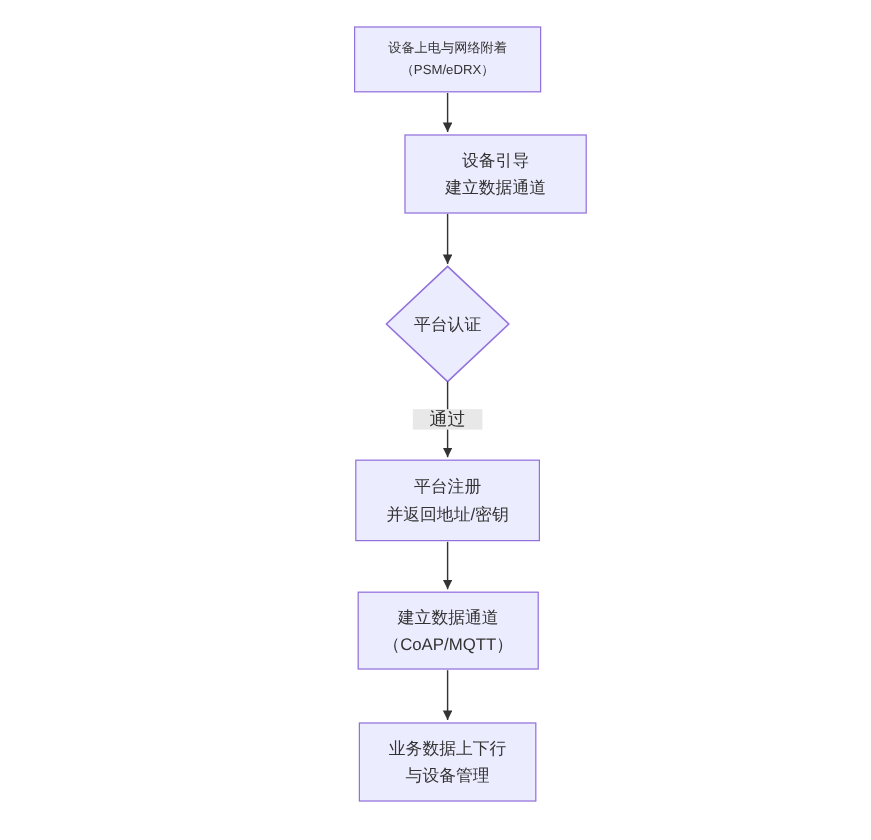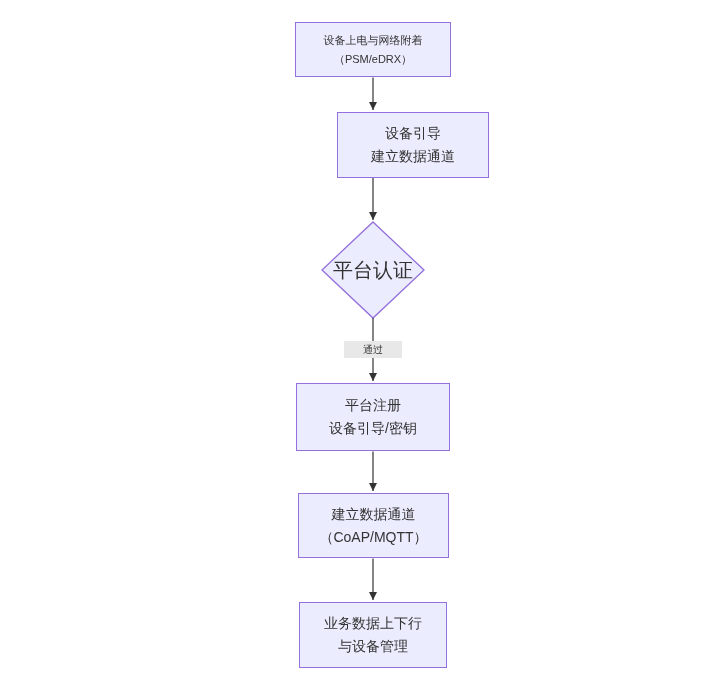--- a/index.html
+++ b/index.html
@@ -58,32 +58,32 @@
   #node-register { left: 296px; top: 383px; width: 154px; height: 68px; }
   #node-channel  { left: 298px; top: 493px; width: 151px; height: 65px; }
   #node-business { left: 299px; top: 602px; width: 148px; height: 66px; }
   #diamond-label {
     position: absolute;
     left: 322px;
     top: 260px;
     width: 102px;
     text-align: center;
     color: var(--text, #333333);
-    font-size: 20px;
+    font-size: 14px;
     line-height: 20px;
   }
   #edge-label-pass {
     position: absolute;
     left: 344px;
     top: 341px;
     width: 58px;
     text-align: center;
     background: var(--edge-label-bg, #e8e8e8);
     color: var(--text, #333333);
-    font-size: 10px;
+    font-size: 15px;
     line-height: 17px;
     padding: 0;
   }
 </style>
 </head>
 <body>
 
 <div id="canvas">
 
   <svg id="edges-layer" viewBox="0 0 726 700" xmlns="http://www.w3.org/2000/svg">
@@ -109,21 +109,21 @@
 
   <div class="node" id="node-boot">
     <div>设备引导</div>
     <div>建立数据通道</div>
   </div>
 
   <div id="diamond-label">平台认证</div>
 
   <div class="node" id="node-register">
     <div>平台注册</div>
-    <div>设备引导/密钥</div>
+    <div>并返回地址/密钥</div>
   </div>
 
   <div class="node" id="node-business">
     <div>业务数据上下行</div>
     <div>与设备管理</div>
   </div>
 
   <div class="node" id="node-channel">
     <div>建立数据通道</div>
     <div>（CoAP/MQTT）</div>

